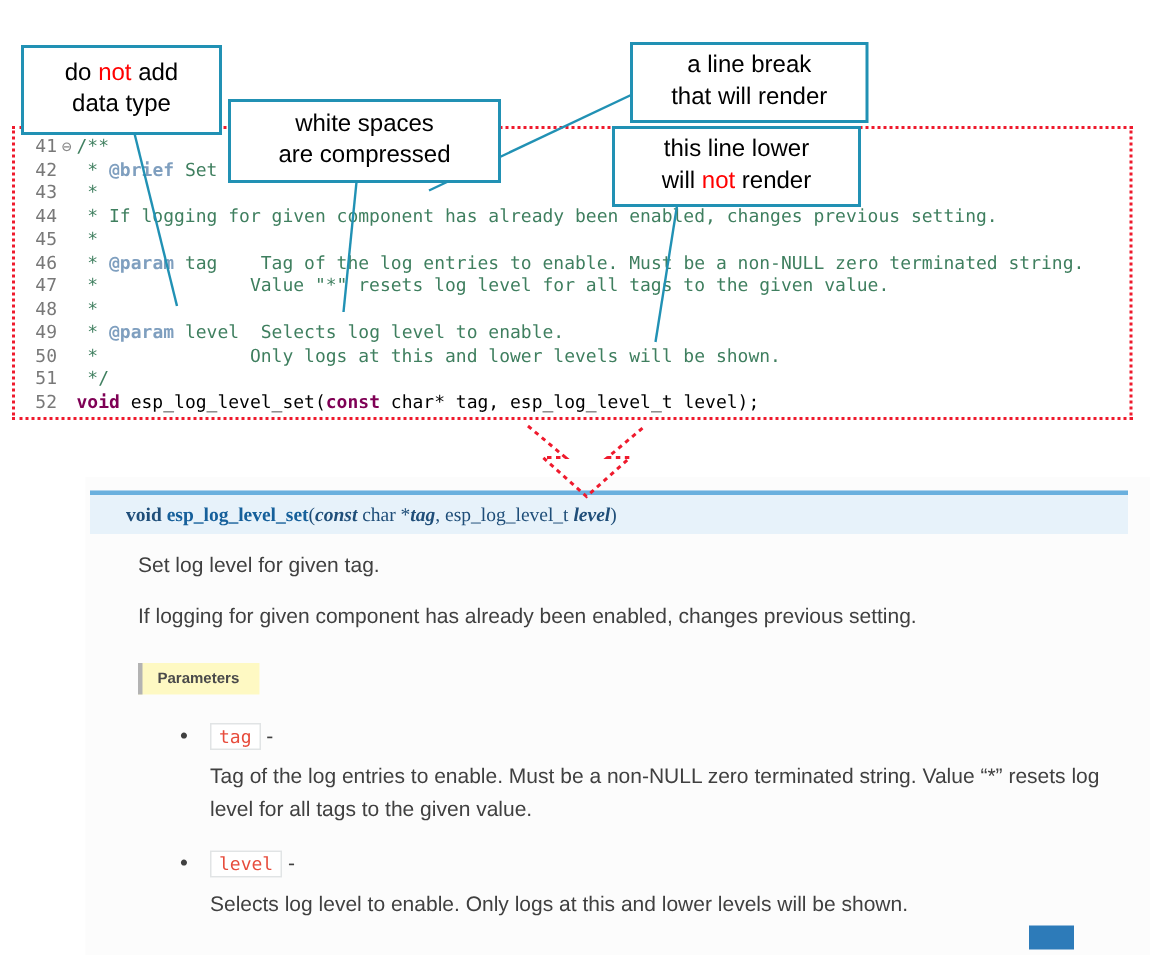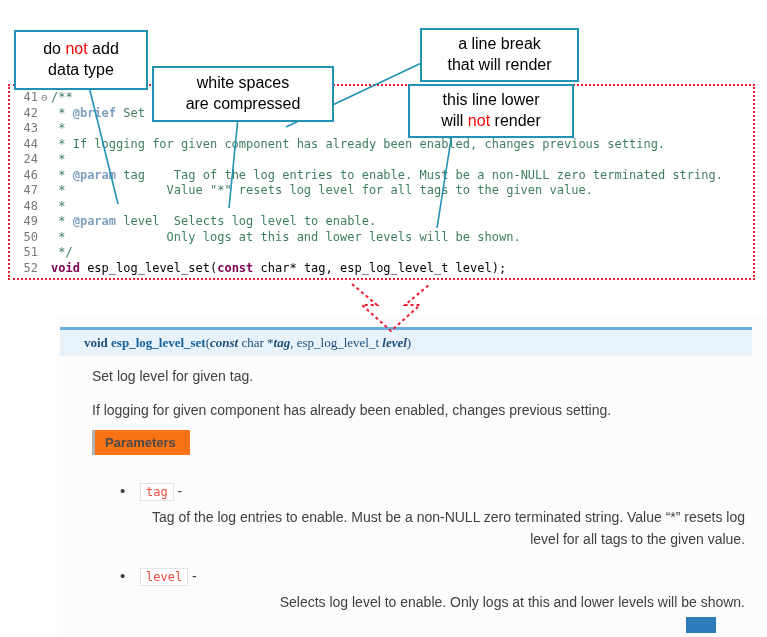--- a/index.html
+++ b/index.html
@@ -33,31 +33,31 @@
   .sig{position:absolute;left:3px;top:9px;width:692px;box-sizing:border-box;
        background:#e7f2fa;border-top:3px solid #6ab0de;padding:5px 8px 5px 24px;
        font-family:Liberation Serif, serif;font-size:13px;color:#1f4e79;white-space:pre;}
   .sig .sg-kw{font-weight:bold;}
   .sig .sg-kwi{font-weight:bold;font-style:italic;}
   .sig .sg-name{font-weight:bold;color:#16609b;}
   .sig .sg-prm{font-weight:bold;font-style:italic;}
   .doc-p{position:absolute;left:35px;font-size:14px;color:#404040;}
   .p1{top:50px;}
   .p2{top:84px;}
-  .params-label{position:absolute;left:35px;top:112px;display:inline-block;
-                background:#f97316;border-left:3px solid #b3b3b3;
-                padding:5px 14px 5px 10px;font-weight:bold;font-size:13px;color:#4a4a4a;}
+  .params-label{position:absolute;left:35px;top:124px;display:inline-block;
+                background:#fef9c3;border-left:3px solid #b3b3b3;
+                padding:5px 14px 5px 10px;font-weight:bold;font-size:10px;color:#4a4a4a;}
   .param-list{position:absolute;left:63px;top:164px;width:630px;}
   .param-item{margin-bottom:16px;}
   .param-head{font-size:14px;color:#404040;margin-bottom:7px;}
   .bullet{display:inline-block;width:20px;font-size:15px;color:#404040;}
   .chip{font-family:"DejaVu Sans Mono",monospace;font-size:12px;color:#e74c3c;
         background:#ffffff;border:1px solid #e1e4e5;padding:1px 5px;}
   .dash{color:#404040;}
-  .param-desc{margin-left:20px;width:605px;font-size:14px;color:#404040;line-height:1.6;text-align:right;}
+  .param-desc{margin-left:20px;width:605px;font-size:14px;color:#404040;line-height:1.6;}
 
   .blue-corner{position:absolute;left:686px;top:617px;width:30px;height:16px;background:#2d7bb9;z-index:2;}
 </style>
 </head>
 <body>
 
 <div id="canvas">
 
   <div class="callout" style="left:14px;top:10px;width:130px;height:56px;">
     <div><span>do </span><span class="red">not</span><span> add</span></div>
@@ -78,21 +78,21 @@
     <div>this line lower</div>
     <div><span>will </span><span class="red">not</span><span> render</span></div>
   </div>
 
   <div id="code-block">
     <div>
         <div class="cl"><span class="ln">41</span><span class="fold">⊖</span><span><span class="cm">/**</span></span></div>
         <div class="cl"><span class="ln">42</span><span class="fold"></span><span><span class="cm"> * </span><span class="dx">@brief</span><span class="cm"> Set log level for given tag</span></span></div>
         <div class="cl"><span class="ln">43</span><span class="fold"></span><span><span class="cm"> *</span></span></div>
         <div class="cl"><span class="ln">44</span><span class="fold"></span><span><span class="cm"> * If logging for given component has already been enabled, changes previous setting.</span></span></div>
-        <div class="cl"><span class="ln">24</span><span class="fold"></span><span><span class="cm"> *</span></span></div>
+        <div class="cl"><span class="ln">45</span><span class="fold"></span><span><span class="cm"> *</span></span></div>
         <div class="cl"><span class="ln">46</span><span class="fold"></span><span><span class="cm"> * </span><span class="dx">@param</span><span class="cm"> tag    Tag of the log entries to enable. Must be a non-NULL zero terminated string.</span></span></div>
         <div class="cl"><span class="ln">47</span><span class="fold"></span><span><span class="cm"> *              Value "*" resets log level for all tags to the given value.</span></span></div>
         <div class="cl"><span class="ln">48</span><span class="fold"></span><span><span class="cm"> *</span></span></div>
         <div class="cl"><span class="ln">49</span><span class="fold"></span><span><span class="cm"> * </span><span class="dx">@param</span><span class="cm"> level  Selects log level to enable.</span></span></div>
         <div class="cl"><span class="ln">50</span><span class="fold"></span><span><span class="cm"> *              Only logs at this and lower levels will be shown.</span></span></div>
         <div class="cl"><span class="ln">51</span><span class="fold"></span><span><span class="cm"> */</span></span></div>
         <div class="cl"><span class="ln">52</span><span class="fold"></span><span><span class="kw">void</span><span class="pl"> esp_log_level_set(</span><span class="kw">const</span><span class="pl"> char* tag, esp_log_level_t level);</span></span></div>
       </div>
   </div>
 

